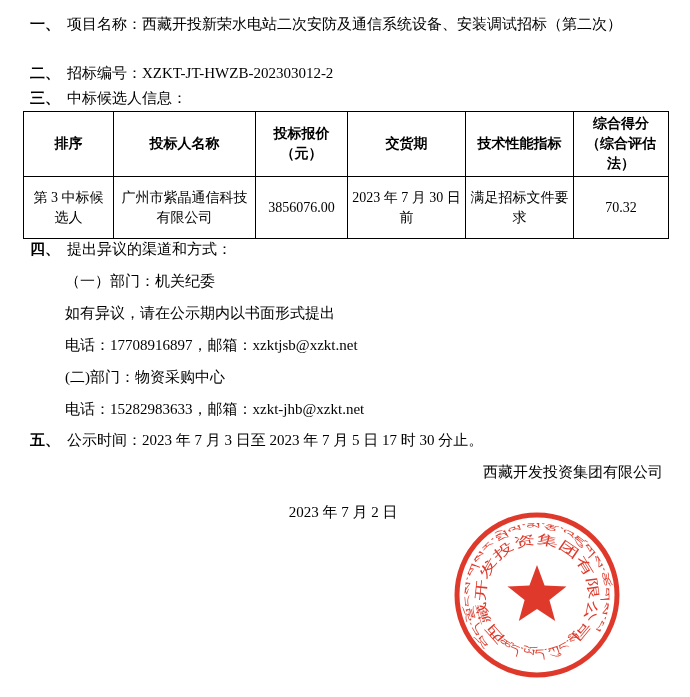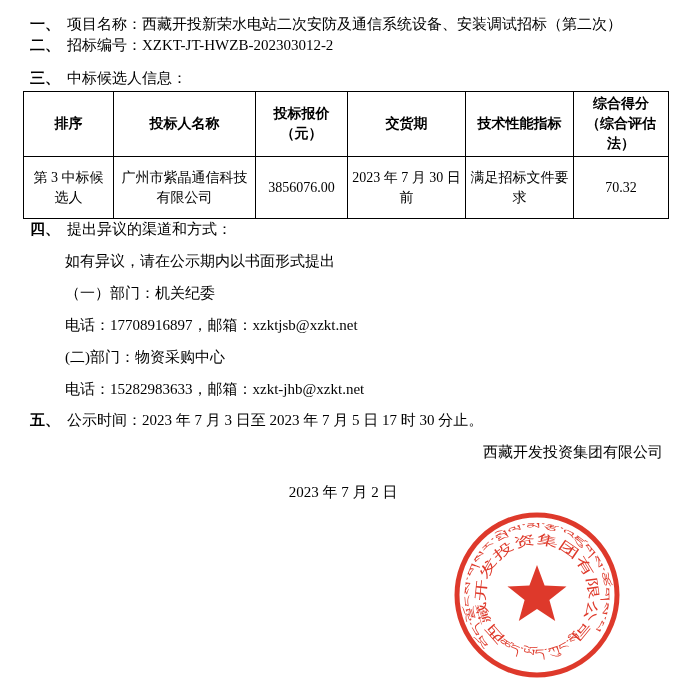--- a/index.html
+++ b/index.html
@@ -6,22 +6,22 @@
   body{
     width:690px;height:697px;position:relative;overflow:hidden;
     color:#000;font-family:"Liberation Serif","DejaVu Serif",serif;
     font-size:15px;line-height:21px;
   }
   .doc{padding:14px 26px 0 30px;position:relative;}
   p{margin:0;}
   .sec-num{display:inline-block;margin-right:7px;font-weight:bold;}
   .sec-title{font-weight:normal;}
   .sec-content{font-weight:normal;}
-  #sec2{margin-top:0;}
-  #sec3{margin-top:12px;}
+  #sec2{margin-top:28px;}
+  #sec3{margin-top:4px;}
   #sec4{margin-top:0;}
   #sec5{margin-top:10px;}
   .indent{margin:11px 0 0 35px;}
   table.bid{
     border-collapse:collapse;table-layout:fixed;
     width:645px;margin:2px 0 0 -7px;
     font-size:14px;line-height:20px;text-align:center;
   }
   table.bid th,table.bid td{
     border:1px solid #000;padding:2px 4px;vertical-align:middle;
@@ -77,22 +77,22 @@
       <td>3856076.00</td>
       <td>2023 年 7 月 30 日前</td>
       <td>满足招标文件要求</td>
       <td>70.32</td>
     </tr>
   </tbody>
     </table>
 
   <p id="sec4"><span class="sec-num">四、</span><span class="sec-title">提出异议的渠道和方式：</span></p>
 
+  <p class="indent">（一）部门：机关纪委</p>
   <p class="indent">如有异议，请在公示期内以书面形式提出</p>
-  <p class="indent">（一）部门：机关纪委</p>
   <p class="indent">电话：17708916897，邮箱：xzktjsb@xzkt.net</p>
   <p class="indent">(二)部门：物资采购中心</p>
   <p class="indent">电话：15282983633，邮箱：xzkt-jhb@xzkt.net</p>
 
   <p id="sec5"><span class="sec-num">五、</span><span class="sec-title">公示时间：</span><span class="sec-content">2023 年 7 月 3 日至 2023 年 7 月 5 日 17 时 30 分止。</span></p>
 
   <p class="sig-company">西藏开发投资集团有限公司</p>
   <p class="sig-date">2023 年 7 月 2 日</p>
 
 </div>

